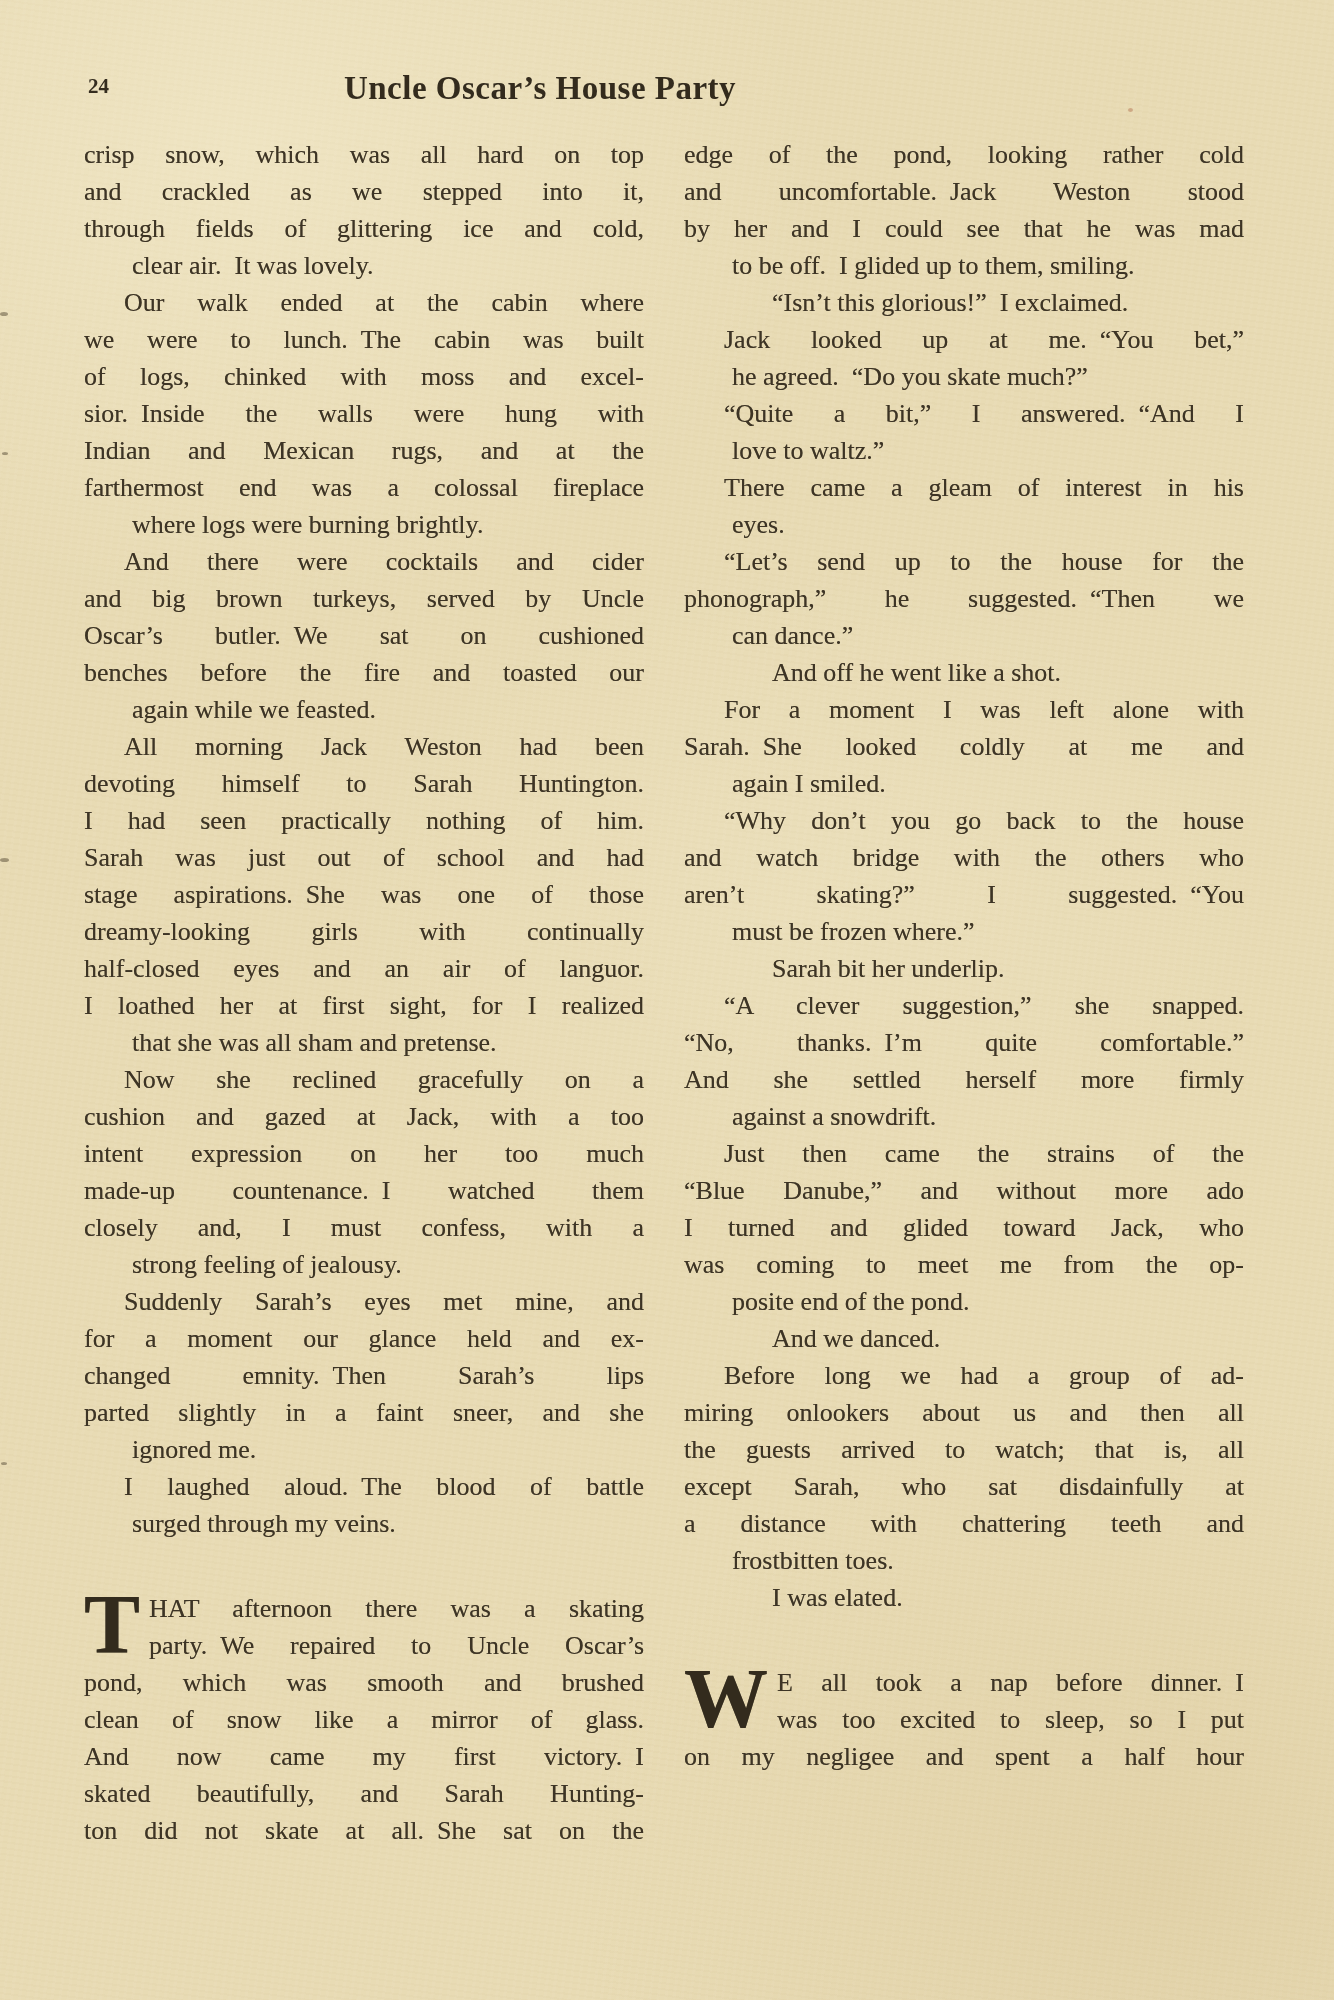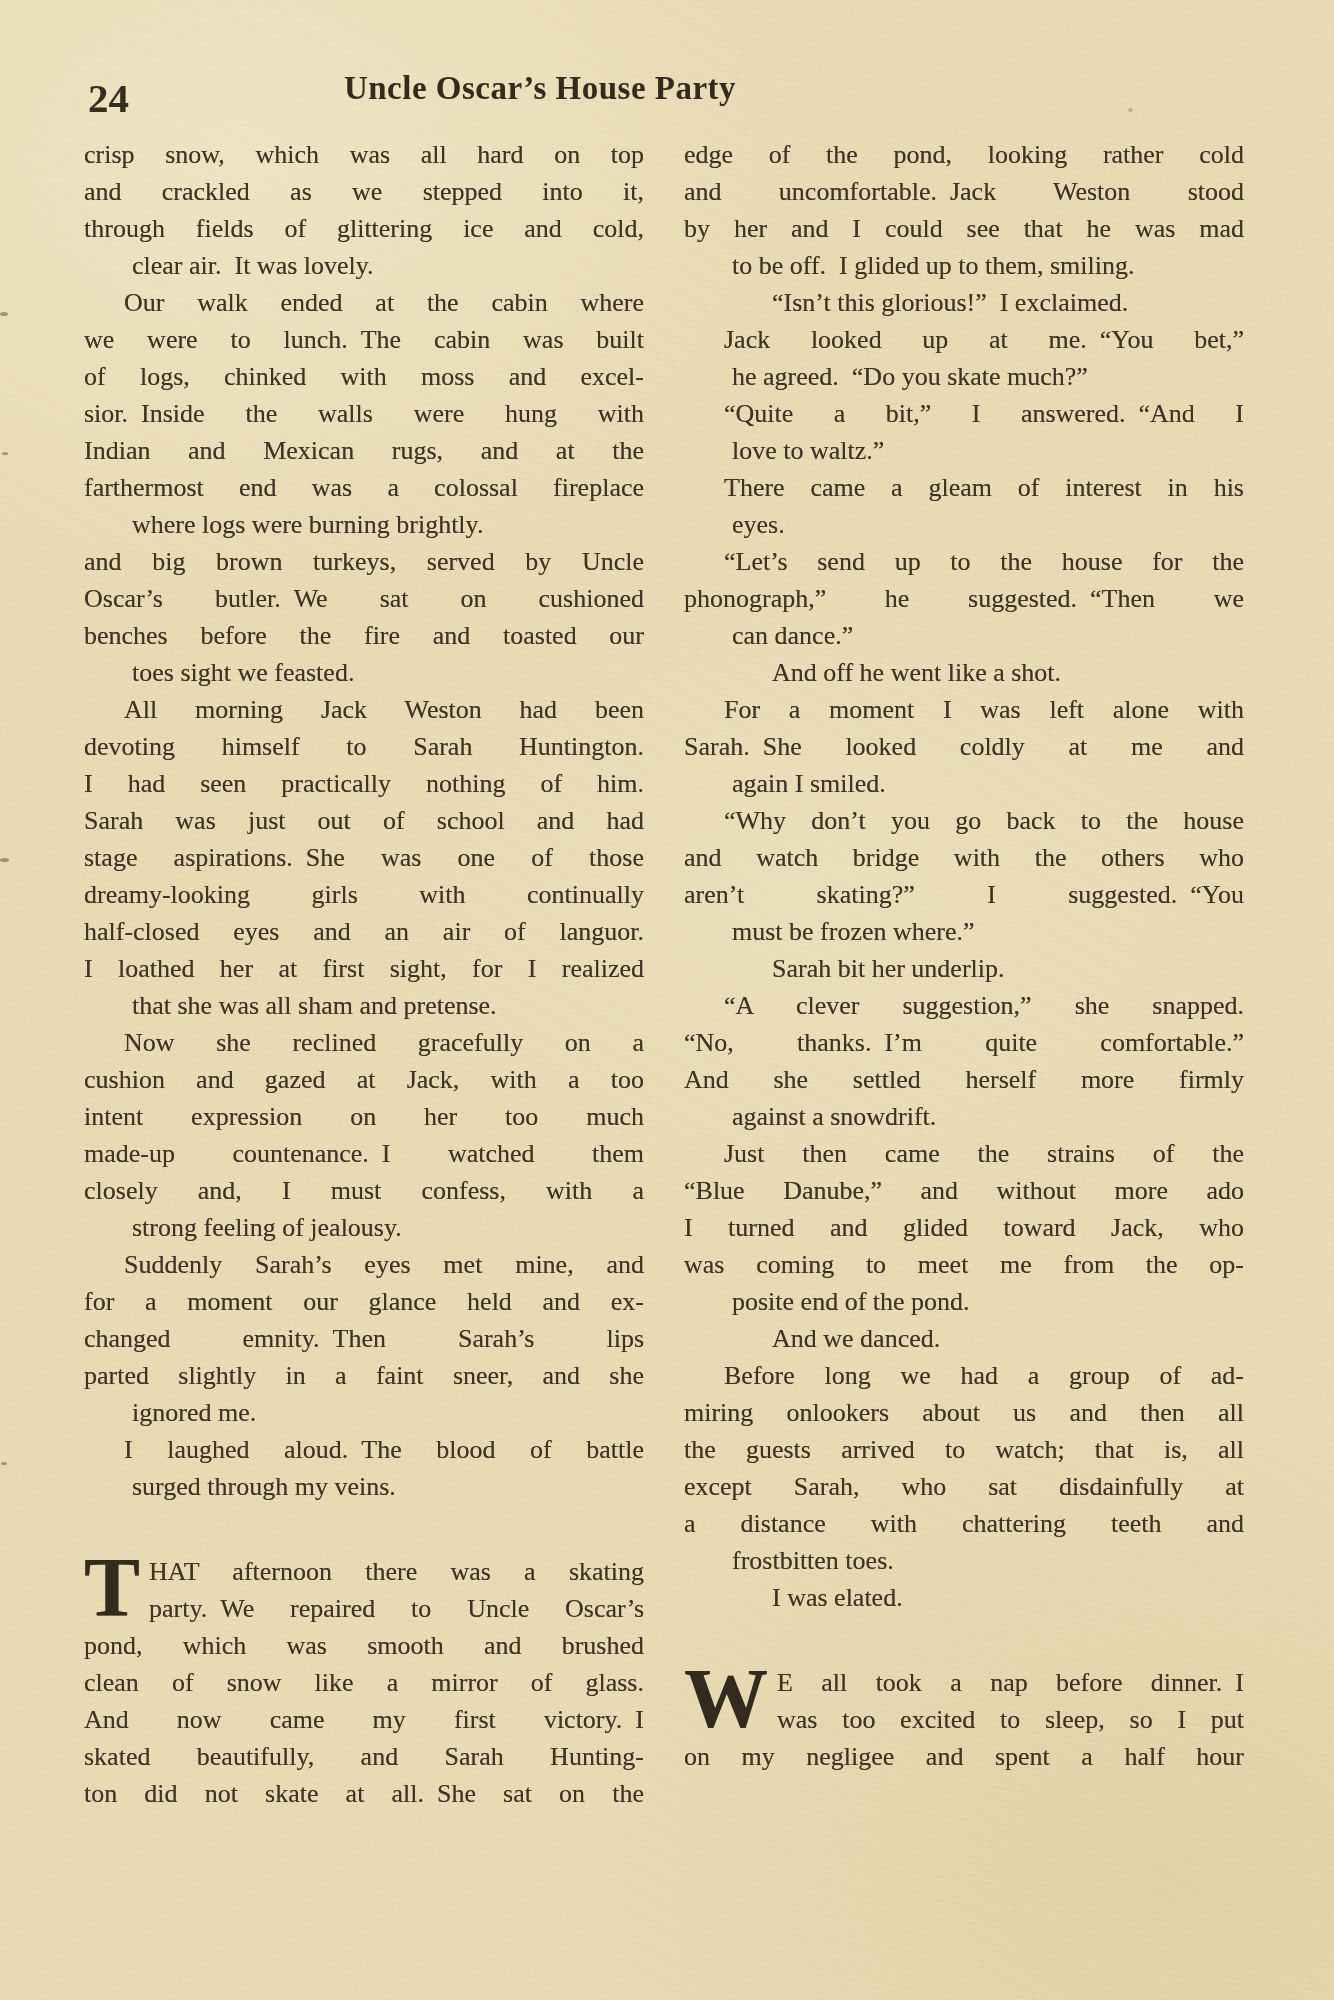--- a/index.html
+++ b/index.html
@@ -15,21 +15,21 @@
       repeating-linear-gradient(8deg,  rgba(158,128,72,0.030) 0 2px, rgba(158,128,72,0) 2px 6px),
       repeating-linear-gradient(98deg, rgba(255,255,245,0.040) 0 3px, rgba(255,255,245,0) 3px 8px);
     font-family: "Liberation Serif", "DejaVu Serif", serif;
     color: #3d3425;
   }
   .page-header {
     position: absolute; top: 70px; left: 0; width: 1334px; height: 44px;
   }
   .page-number {
     position: absolute; left: 88px; top: 4px;
-    font-size: 41px; font-weight: bold; color: #352d1f;
+    font-size: 21px; font-weight: bold; color: #352d1f;
   }
   .page-title {
     position: absolute; left: 540px; top: 0; transform: translateX(-50%);
     font-size: 33px; font-weight: bold; letter-spacing: 0.5px;
     white-space: nowrap; color: #332b1d; font-family: Liberation Serif, serif;
   }
   .columns {
     position: absolute; top: 136px; left: 84px; right: 90px;
     display: flex; gap: 40px;
   }
@@ -74,24 +74,25 @@
       <div class="para">
         <div class="line indent">Our walk ended at the cabin where</div>
         <div class="line">we were to lunch. The cabin was built</div>
         <div class="line">of logs, chinked with moss and excel-</div>
         <div class="line">sior. Inside the walls were hung with</div>
         <div class="line">Indian and Mexican rugs, and at the</div>
         <div class="line">farthermost end was a colossal fireplace</div>
         <div class="line flush">where logs were burning brightly.</div>
       </div>
       <div class="para">
+        <div class="line indent">And there were cocktails and cider</div>
         <div class="line">and big brown turkeys, served by Uncle</div>
         <div class="line">Oscar’s butler. We sat on cushioned</div>
         <div class="line">benches before the fire and toasted our</div>
-        <div class="line flush">toes sight we feasted.</div>
+        <div class="line flush">again while we feasted.</div>
       </div>
       <div class="para">
         <div class="line indent">All morning Jack Weston had been</div>
         <div class="line">devoting himself to Sarah Huntington.</div>
         <div class="line">I had seen practically nothing of him.</div>
         <div class="line">Sarah was just out of school and had</div>
         <div class="line">stage aspirations. She was one of those</div>
         <div class="line">dreamy-looking girls with continually</div>
         <div class="line">half-closed eyes and an air of languor.</div>
         <div class="line">I loathed her at first sight, for I realized</div>

